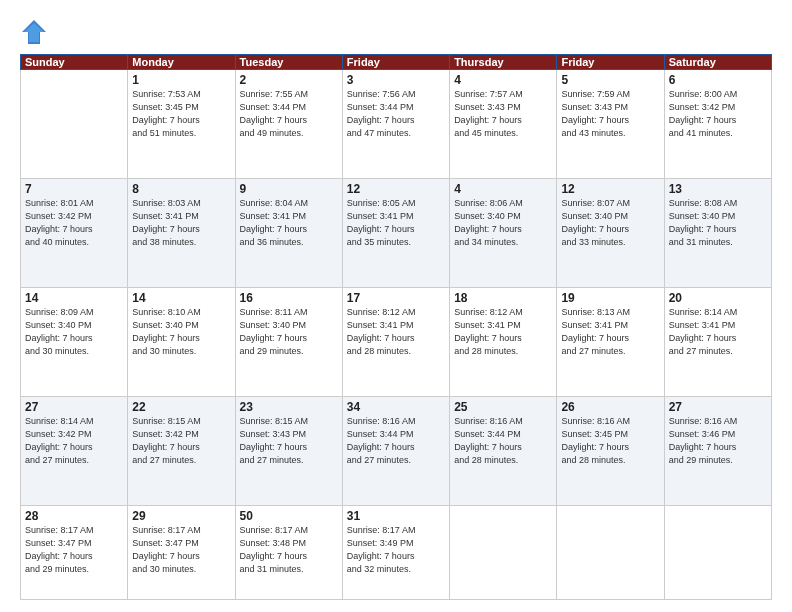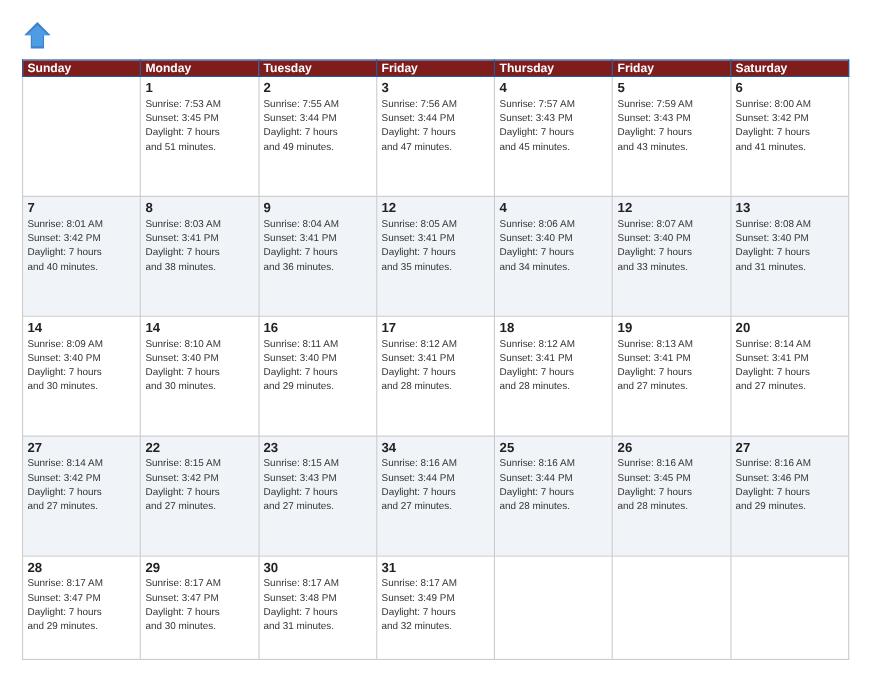--- a/index.html
+++ b/index.html
@@ -254,21 +254,21 @@
         <tr>
           <td>
             <span class="day-number">28</span>
             <div class="day-info">Sunrise: 8:17 AM<br>Sunset: 3:47 PM<br>Daylight: 7 hours<br>and 29 minutes.</div>
           </td>
           <td>
             <span class="day-number">29</span>
             <div class="day-info">Sunrise: 8:17 AM<br>Sunset: 3:47 PM<br>Daylight: 7 hours<br>and 30 minutes.</div>
           </td>
           <td>
-            <span class="day-number">30</span>
+            <span class="day-number">50</span>
             <div class="day-info">Sunrise: 8:17 AM<br>Sunset: 3:48 PM<br>Daylight: 7 hours<br>and 31 minutes.</div>
           </td>
           <td>
             <span class="day-number">31</span>
             <div class="day-info">Sunrise: 8:17 AM<br>Sunset: 3:49 PM<br>Daylight: 7 hours<br>and 32 minutes.</div>
           </td>
           <td class="empty-cell"></td>
           <td class="empty-cell"></td>
           <td class="empty-cell"></td>
         </tr>

